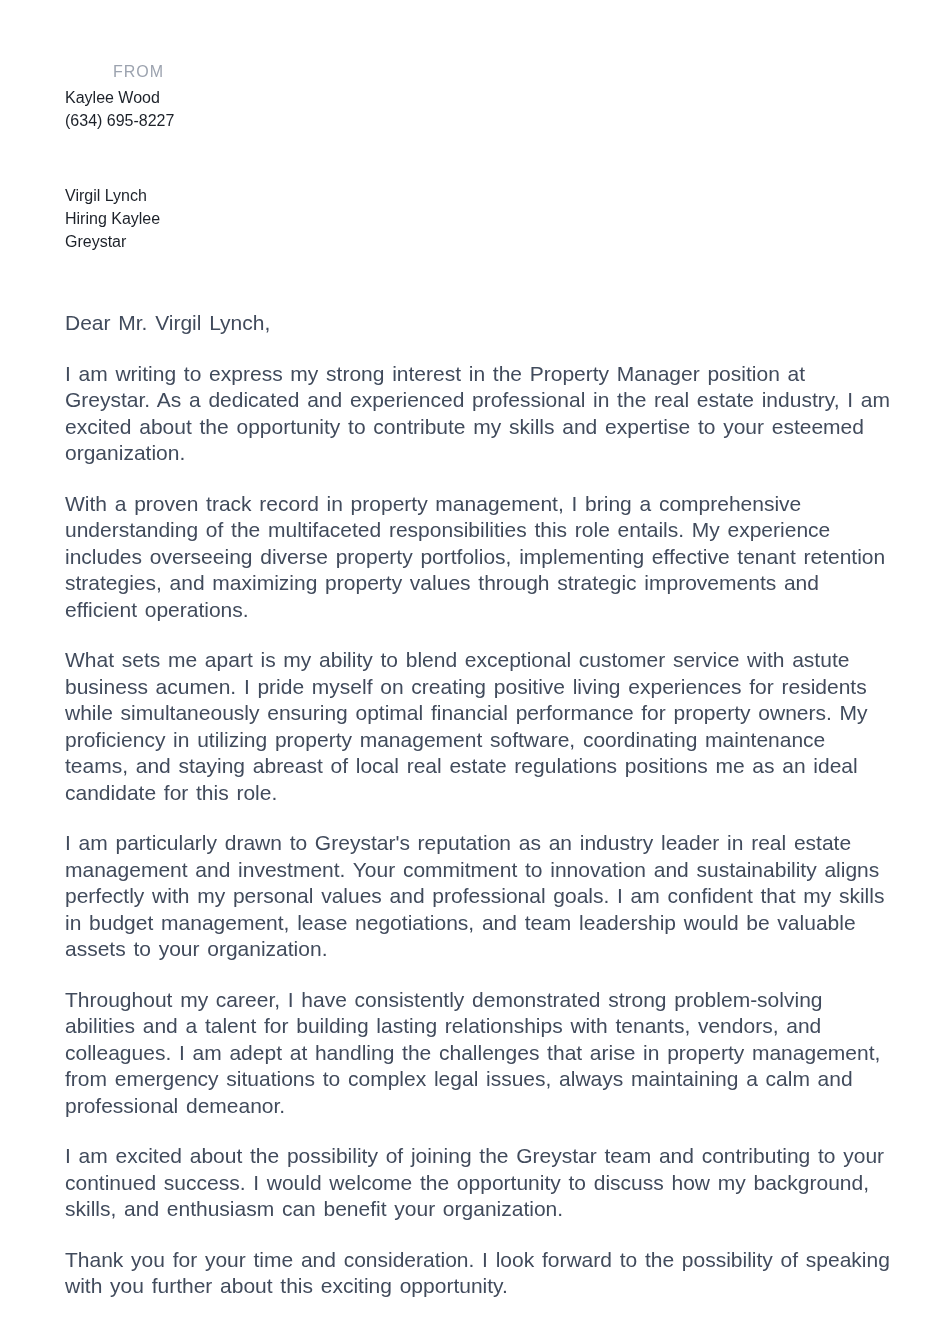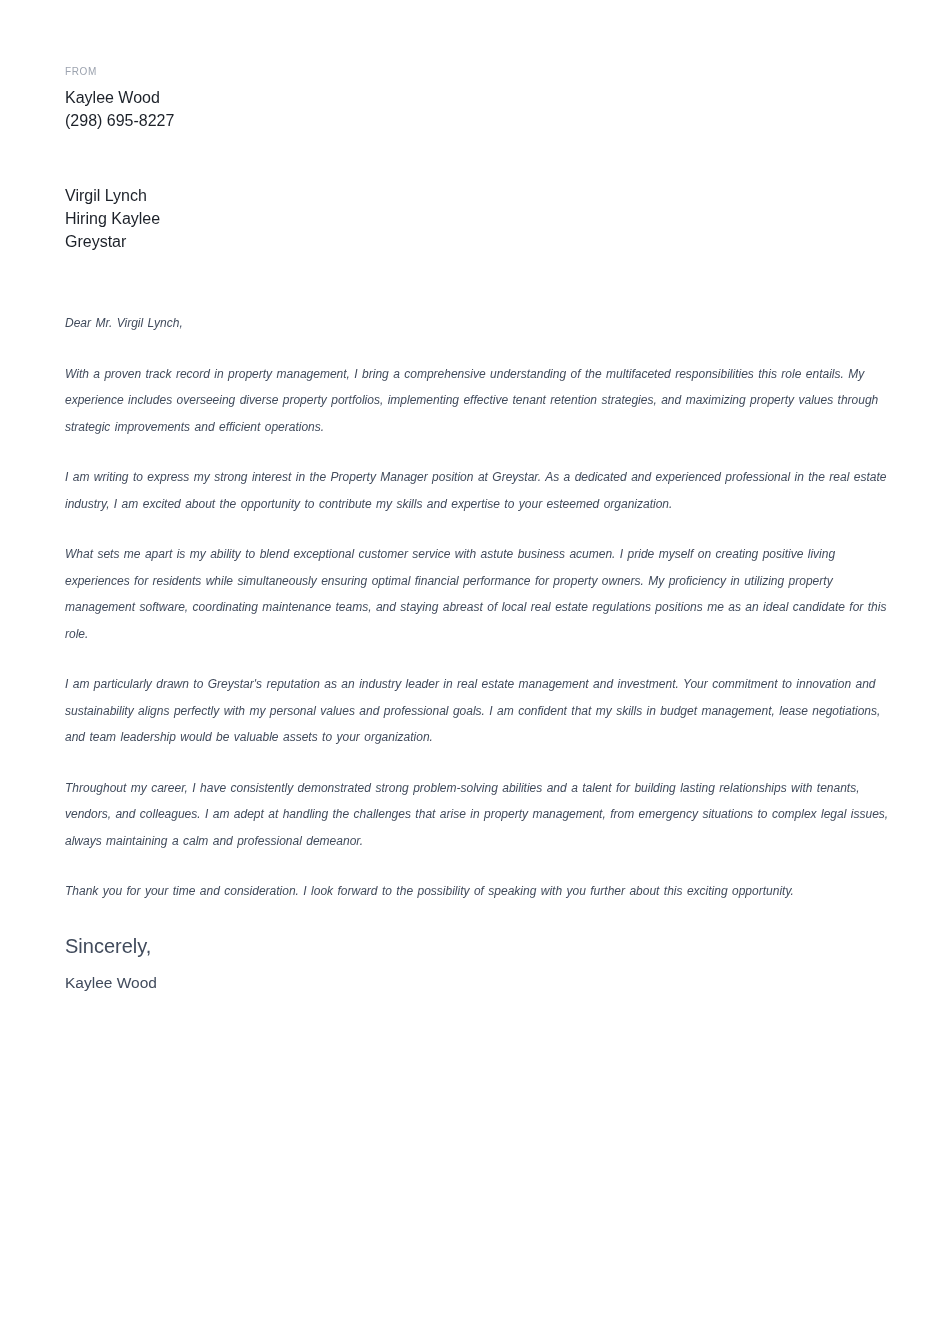--- a/index.html
+++ b/index.html
@@ -22,47 +22,47 @@
     padding: 64px 48px 40px 65px;
   }
 
   
   .address-block {
     margin-bottom: 52px;
   }
 
   .address-label {
     display: block;
-    font-size: 10px;
+    font-size: 16px;
     line-height: 15px;
     letter-spacing: 0.06em;
     color: var(--label, #9ca3af);
     margin-bottom: 7px;
+    margin-left: 48px;
   }
 
   .address-line {
     font-size: 16px;
     line-height: 23px;
     color: var(--heading-text, #1c2129);
   }
 
   
   .letter-body {
     margin-top: 57px;
     max-width: 828px;
   }
 
   .salutation,
   .paragraph {
-    font-size: 12px;
+    font-size: 21px;
     line-height: 26.5px;
     color: var(--body-text, #414b5c);
     word-spacing: 0.09em;
     margin-bottom: 24px;
-    font-style: italic;
   }
 
   .closing {
     font-size: 20px;
     line-height: 26.5px;
     color: var(--body-text, #414b5c);
     margin-top: 28px;
     margin-bottom: 11px;
   }
 
@@ -73,36 +73,37 @@
   }
 </style>
 </head>
 <body>
 
 <div class="page">
 
   <div class="address-block">
     <span class="address-label">FROM</span>
     <div class="address-line">Kaylee Wood</div>
-    <div class="address-line">(298) 695-8227</div>
+    <div class="address-line">(634) 695-8227</div>
   </div>
 
   <div class="address-block">
     <div class="address-line">Virgil Lynch</div>
     <div class="address-line">Hiring Kaylee</div>
     <div class="address-line">Greystar</div>
   </div>
 
   <div class="letter-body">
     <p class="salutation">Dear Mr. Virgil Lynch,</p>
 
+    <p class="paragraph">I am writing to express my strong interest in the Property Manager position at Greystar. As a dedicated and experienced professional in the real estate industry, I am excited about the opportunity to contribute my skills and expertise to your esteemed organization.</p>
     <p class="paragraph">With a proven track record in property management, I bring a comprehensive understanding of the multifaceted responsibilities this role entails. My experience includes overseeing diverse property portfolios, implementing effective tenant retention strategies, and maximizing property values through strategic improvements and efficient operations.</p>
-    <p class="paragraph">I am writing to express my strong interest in the Property Manager position at Greystar. As a dedicated and experienced professional in the real estate industry, I am excited about the opportunity to contribute my skills and expertise to your esteemed organization.</p>
     <p class="paragraph">What sets me apart is my ability to blend exceptional customer service with astute business acumen. I pride myself on creating positive living experiences for residents while simultaneously ensuring optimal financial performance for property owners. My proficiency in utilizing property management software, coordinating maintenance teams, and staying abreast of local real estate regulations positions me as an ideal candidate for this role.</p>
     <p class="paragraph">I am particularly drawn to Greystar's reputation as an industry leader in real estate management and investment. Your commitment to innovation and sustainability aligns perfectly with my personal values and professional goals. I am confident that my skills in budget management, lease negotiations, and team leadership would be valuable assets to your organization.</p>
     <p class="paragraph">Throughout my career, I have consistently demonstrated strong problem-solving abilities and a talent for building lasting relationships with tenants, vendors, and colleagues. I am adept at handling the challenges that arise in property management, from emergency situations to complex legal issues, always maintaining a calm and professional demeanor.</p>
+    <p class="paragraph">I am excited about the possibility of joining the Greystar team and contributing to your continued success. I would welcome the opportunity to discuss how my background, skills, and enthusiasm can benefit your organization.</p>
     <p class="paragraph">Thank you for your time and consideration. I look forward to the possibility of speaking with you further about this exciting opportunity.</p>
 
     <p class="closing">Sincerely,</p>
     <p class="signature">Kaylee Wood</p>
   </div>
 
 </div>
 
 </body></html>

